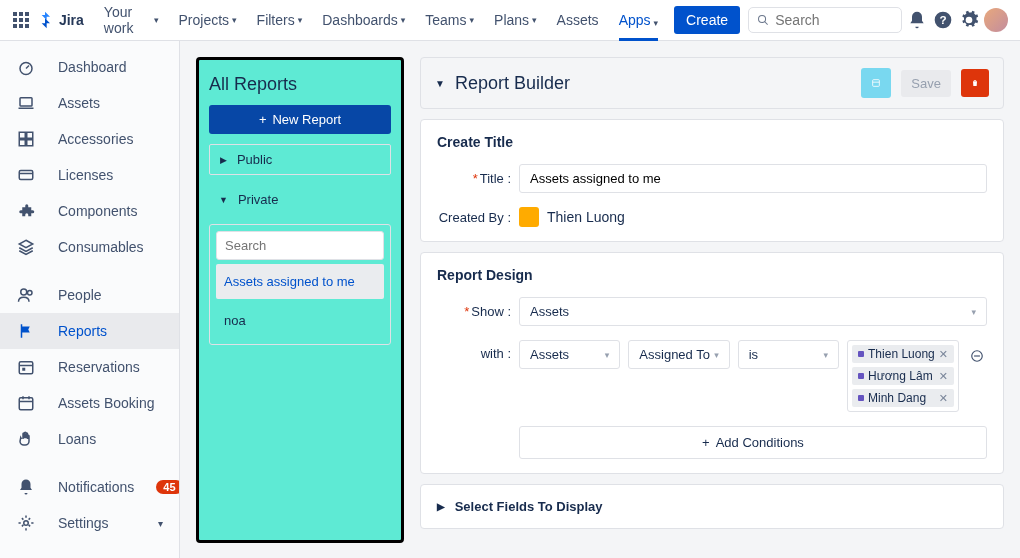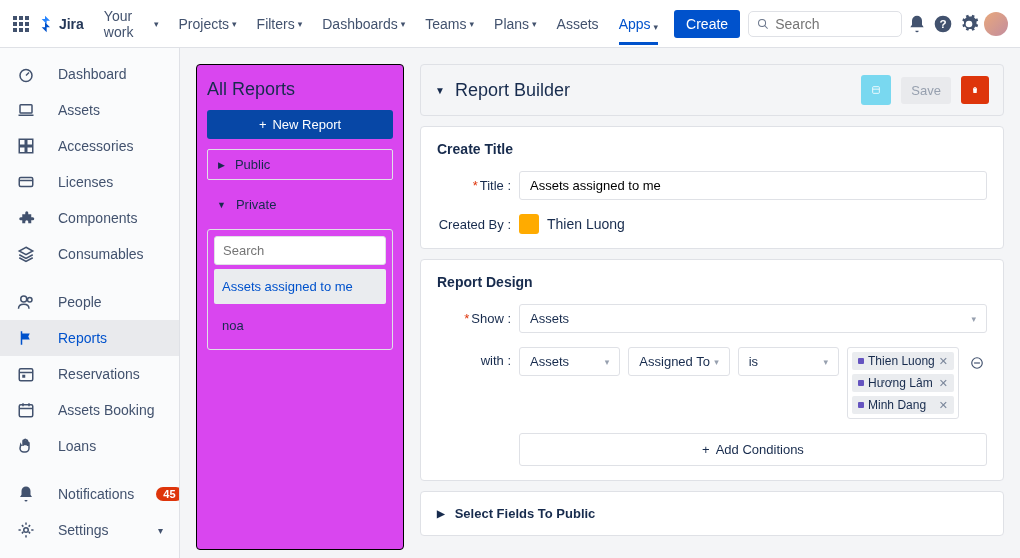--- a/index.html
+++ b/index.html
@@ -1,19 +1,19 @@
 <!DOCTYPE html>
 <html><head>
 <meta charset="utf-8">
 <style>
 * { box-sizing: border-box; margin: 0; padding: 0; }
 body { font-family: -apple-system, BlinkMacSystemFont, "Segoe UI", sans-serif; font-size: 14px; color: #172B4D; background: #fff; width: 1020px; height: 558px; overflow: hidden; }
 
 
-.topnav { display: flex; align-items: center; height: 48px; padding: 0 12px; border-bottom: 1px solid #dfe1e6; gap: 4px; }
+.topnav { display: flex; align-items: center; height: 41px; padding: 0 12px; border-bottom: 1px solid #dfe1e6; gap: 4px; }
 .app-switcher { width: 24px; height: 24px; display: flex; align-items: center; justify-content: center; cursor: pointer; }
 .jira-logo { display: flex; align-items: center; gap: 4px; font-weight: 600; color: #253858; margin-right: 8px; }
 .jira-logo svg { width: 20px; height: 20px; }
 .nav-item { padding: 6px 8px; font-size: 14px; color: #42526E; cursor: pointer; display: flex; align-items: center; gap: 3px; border-radius: 3px; }
 .nav-item.active { color: #0052cc; position: relative; align-items: flex-end; }
 .nav-item.active::after { content: ""; position: absolute; bottom: -7px; left: 8px; right: 8px; height: 3px; background: #0052cc; }
 .chev { font-size: 9px; color: #42526E; }
 .create-btn { background: #0052cc; color: #fff; padding: 6px 12px; border-radius: 3px; font-weight: 500; margin-left: 4px; cursor: pointer; }
 .nav-spacer { flex: 1; }
 .search-box { display: flex; align-items: center; border: 1px solid #dfe1e6; border-radius: 5px; padding: 4px 8px; width: 190px; gap: 6px; }
@@ -31,21 +31,21 @@
 .side-item.active .side-icon { color: #0052cc; }
 .side-icon { width: 20px; height: 20px; display: flex; align-items: center; justify-content: center; color: #42526E; flex-shrink: 0; }
 .side-gap { height: 12px; }
 .side-item .badge { margin-left: auto; background: #de350b; color: #fff; border-radius: 10px; font-size: 11px; padding: 1px 7px; font-weight: 600; }
 .side-item .exp { margin-left: auto; font-size: 10px; color: #42526E; }
 
 
 .content { flex: 1; background: #f4f5f7; padding: 16px; display: flex; gap: 16px; overflow: auto; }
 
 
-.reports-panel { width: 208px; background: #d946ef; border-radius: 4px; border: 1px solid #000000; padding: 14px 10px; display: flex; flex-direction: column; gap: 10px; }
+.reports-panel { width: 208px; background: #5eead4; border-radius: 4px; border: 3px solid #000000; padding: 14px 10px; display: flex; flex-direction: column; gap: 10px; }
 .reports-title { font-size: 18px; font-weight: 500; color: #172B4D; }
 .new-report-btn { background: #0747a6; color: #fff; padding: 7px; border-radius: 3px; display: flex; align-items: center; justify-content: center; gap: 6px; font-weight: 500; cursor: pointer; font-size: 13px; }
 .folder { padding: 7px 10px; display: flex; align-items: center; gap: 10px; cursor: pointer; border: 1px solid #dfe1e6; border-radius: 2px; font-size: 13px; }
 .folder-arrow { font-size: 9px; }
 .folder-list { border: 1px solid #dfe1e6; border-radius: 3px; padding: 6px; }
 .folder-search { width: 100%; border: 1px solid #dfe1e6; border-radius: 3px; padding: 6px 8px; font-size: 13px; outline: none; }
 .report-item { padding: 10px 8px; cursor: pointer; border-radius: 2px; font-size: 13px; margin-top: 4px; }
 .report-item.active { background: #eaecef; color: #0052cc; font-weight: 500; }
 
 
@@ -407,17 +407,17 @@
           </div>
         </div>
         <div class="add-cond">
           <span>+</span>
           <span>Add Conditions</span>
         </div>
       </div>
 
       <div class="collapse-section">
         <span style="font-size:10px">▶</span>
-        <span>Select Fields To Public</span>
+        <span>Select Fields To Display</span>
       </div>
     </div>
   </div>
 </div>
 
 </body></html>

